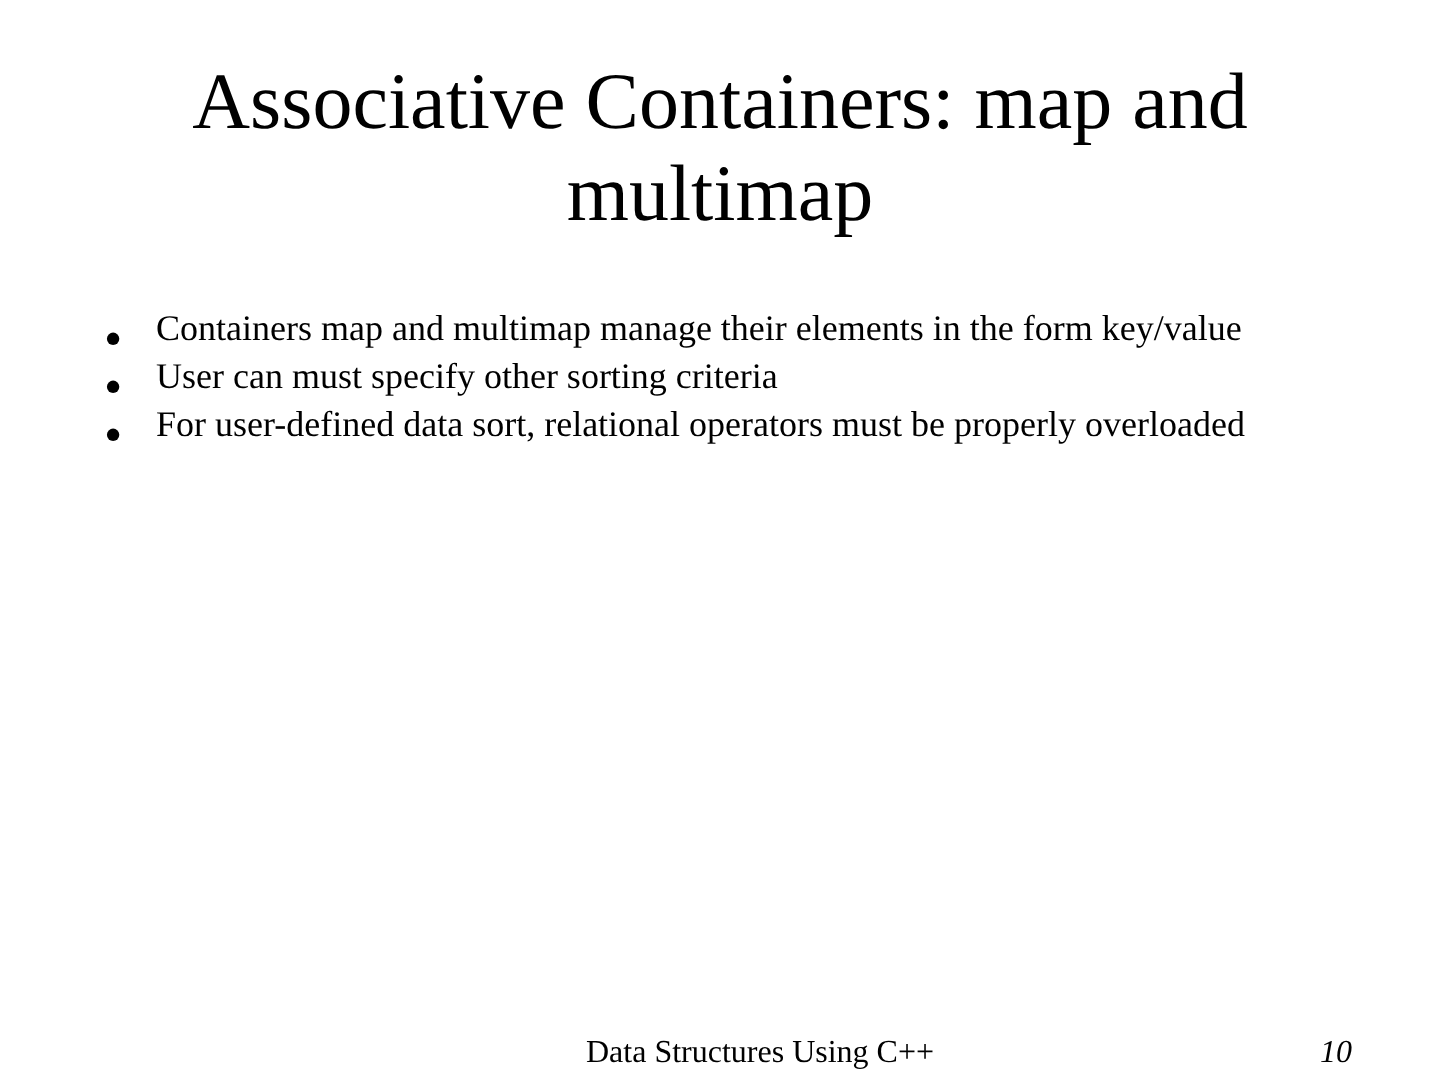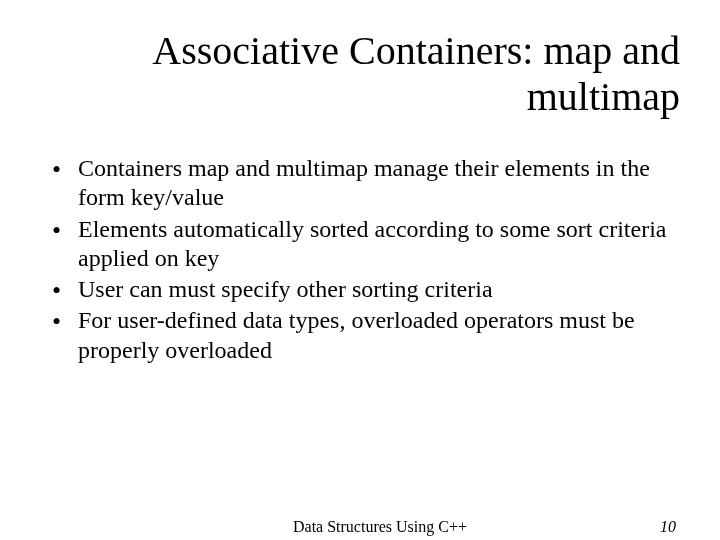--- a/index.html
+++ b/index.html
@@ -6,28 +6,28 @@
   html, body { width: 720px; height: 540px; }
   body {
     background: #ffffff;
     font-family: "Times New Roman", Times, serif;
     color: #000;
     position: relative;
     padding: 28px 40px 0 40px;
   }
   .title {
     font-size: 40px;
-    text-align: right;
+    text-align: center;
     line-height: 1.15;
     margin: 0 auto 34px auto;
     font-weight: 400;
   }
   .bullets {
     list-style: none;
-    font-size: 24px;
+    font-size: 18px;
     line-height: 1.22;
     padding-left: 10px;
   }
   .bullets li {
     position: relative;
     padding-left: 28px;
     margin-bottom: 2px;
   }
   .bullets li::before {
     content: "•";
@@ -57,21 +57,20 @@
     font-style: italic;
   }
 </style>
 </head>
 <body>
 
 <h1 class="title">Associative Containers: map and multimap</h1>
 
 <ul class="bullets">
   <li>Containers map and multimap manage their elements in the form key/value</li>
-  <li>Elements automatically sorted according to some sort criteria applied on key</li>
   <li>User can must specify other sorting criteria</li>
-  <li>For user-defined data types, overloaded operators must be properly overloaded</li>
+  <li>For user-defined data sort, relational operators must be properly overloaded</li>
 </ul>
 
 <div class="footer">
   <span class="footer-text">Data Structures Using C++</span>
   <span class="page-num">10</span>
 </div>
 
 </body></html>

